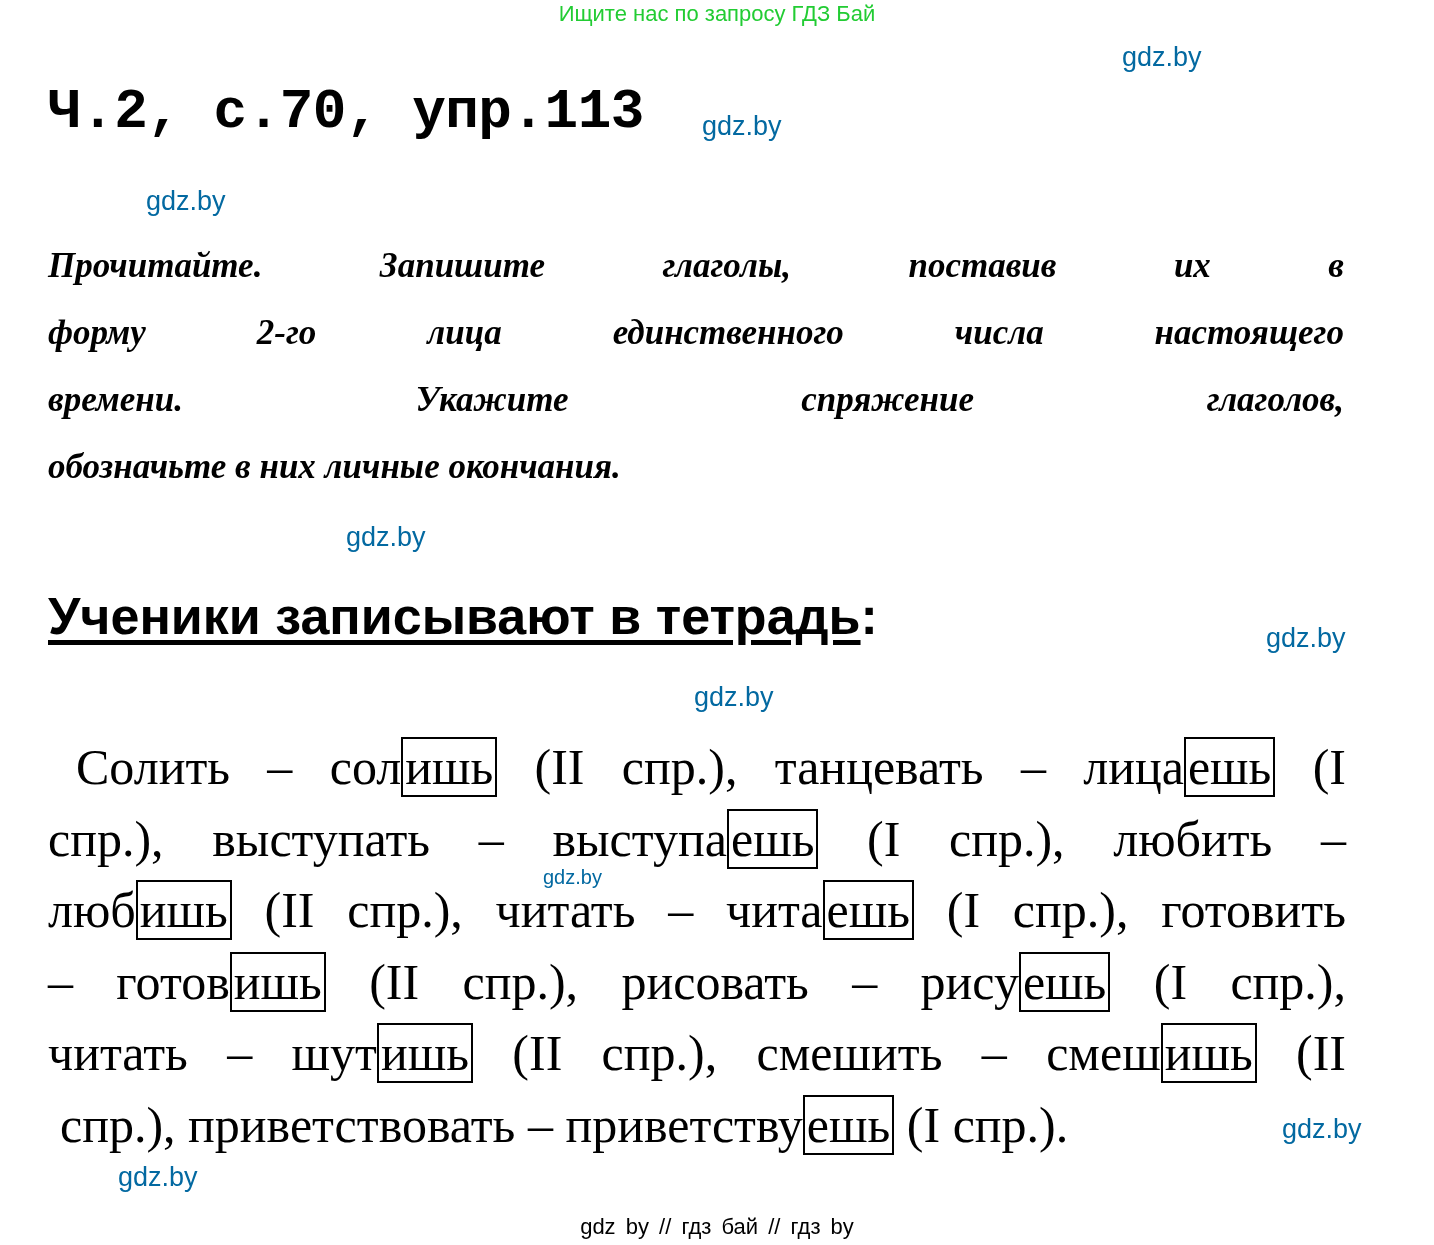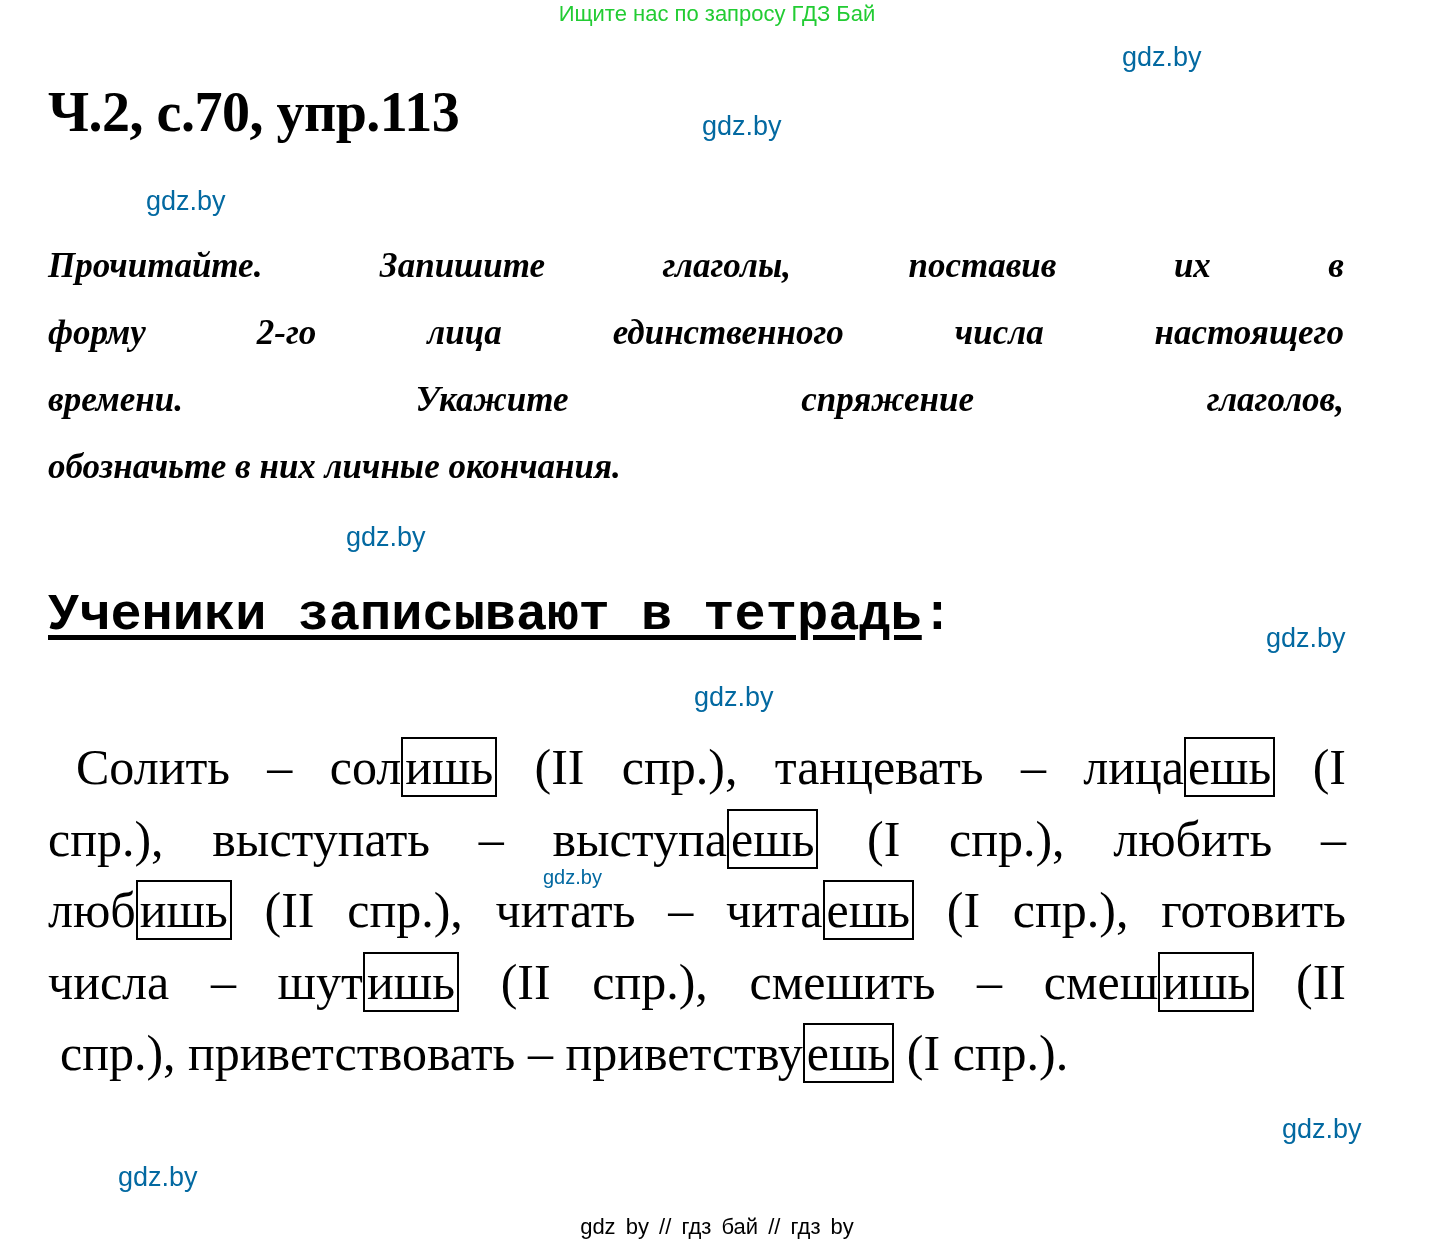--- a/index.html
+++ b/index.html
@@ -1,25 +1,25 @@
 <!DOCTYPE html>
 <html><head>
 <meta charset="utf-8">
 <style>
   html, body { margin: 0; padding: 0; background: #ffffff; }
   body { width: 1434px; height: 1245px; position: relative; overflow: hidden; color: #000; }
   .abs { position: absolute; white-space: nowrap; }
   .banner { left: 0; width: 1434px; top: 0; text-align: center; font-family: "Liberation Sans", sans-serif; font-size: 22px; color: #22cc33; line-height: 28px; }
   .footer { left: 0; width: 1434px; top: 1212px; text-align: center; font-family: "Liberation Sans", sans-serif; font-size: 22px; color: #000000; line-height: 30px; word-spacing: 4px; }
   .wm { font-family: "Liberation Sans", sans-serif; font-size: 27px; color: #0369a1; line-height: 30px; }
-  .title { left: 48px; top: 80px; font-family: Liberation Serif, serif; font-weight: bold; font-size: 56px; line-height: 64px; letter-spacing: -0.5px; }
+  .title { left: 48px; top: 80px; font-family: Liberation Mono, monospace; font-weight: bold; font-size: 56px; line-height: 64px; letter-spacing: -0.5px; }
   .task { left: 48px; top: 232px; width: 1296px; font-family: "Liberation Serif", serif; font-weight: bold; font-style: italic; font-size: 35px; line-height: 67px; text-align: justify; text-align-last: left; white-space: normal; }
   .task .ln { display: block; text-align: justify; text-align-last: justify; }
   .task .ln.last { text-align-last: left; }
-  .heading { left: 48px; top: 584px; font-family: Liberation Mono, monospace; font-weight: bold; font-size: 52px; line-height: 64px; }
+  .heading { left: 48px; top: 584px; font-family: Liberation Sans, sans-serif; font-weight: bold; font-size: 52px; line-height: 64px; }
   .heading .u { text-decoration: underline; text-decoration-thickness: 5px; text-underline-offset: 6px; }
   .answer { left: 48px; top: 732px; width: 1298px; font-family: "Liberation Serif", serif; font-size: 50px; line-height: 71.5px; white-space: normal; }
   .answer .ln { display: block; text-align: justify; text-align-last: justify; height: 71.5px; }
   .answer .ln.last { text-align-last: left; margin-left: 12px; }
   .answer .ln.first { padding-left: 28px; }
   .box { border: 2.5px solid #000; padding: 0 2px; line-height: 56px; display: inline-block; }
 </style>
 </head>
 <body>
 
@@ -52,20 +52,23 @@
   <span class="ln first">
     <span>Солить – </span><span>сол</span><span class="box">ишь</span><span> (II спр.), танцевать – </span><span>лица</span><span class="box">ешь</span><span> (I</span>
   </span>
   <span class="ln">
     <span>спр.), выступать – </span><span>выступа</span><span class="box">ешь</span><span> (I спр.), любить –</span>
   </span>
   <span class="ln">
     <span>люб</span><span class="box">ишь</span><span> (II спр.), читать – </span><span>чита</span><span class="box">ешь</span><span> (I спр.), готовить</span>
   </span>
   <span class="ln">
-    <span>числа – </span><span>шут</span><span class="box">ишь</span><span> (II спр.), смешить – </span><span>смеш</span><span class="box">ишь</span><span> (II</span>
+    <span>– </span><span>готов</span><span class="box">ишь</span><span> (II спр.), рисовать – </span><span>рису</span><span class="box">ешь</span><span> (I спр.),</span>
+  </span>
+  <span class="ln">
+    <span>читать – </span><span>шут</span><span class="box">ишь</span><span> (II спр.), смешить – </span><span>смеш</span><span class="box">ишь</span><span> (II</span>
   </span>
   <span class="ln last">
     <span>спр.), приветствовать – </span><span>приветству</span><span class="box">ешь</span><span> (I спр.).</span>
   </span>
 </div>
 
 <div class="abs footer">gdz by  //  гдз бай  //  гдз by</div>
 
 </body></html>

